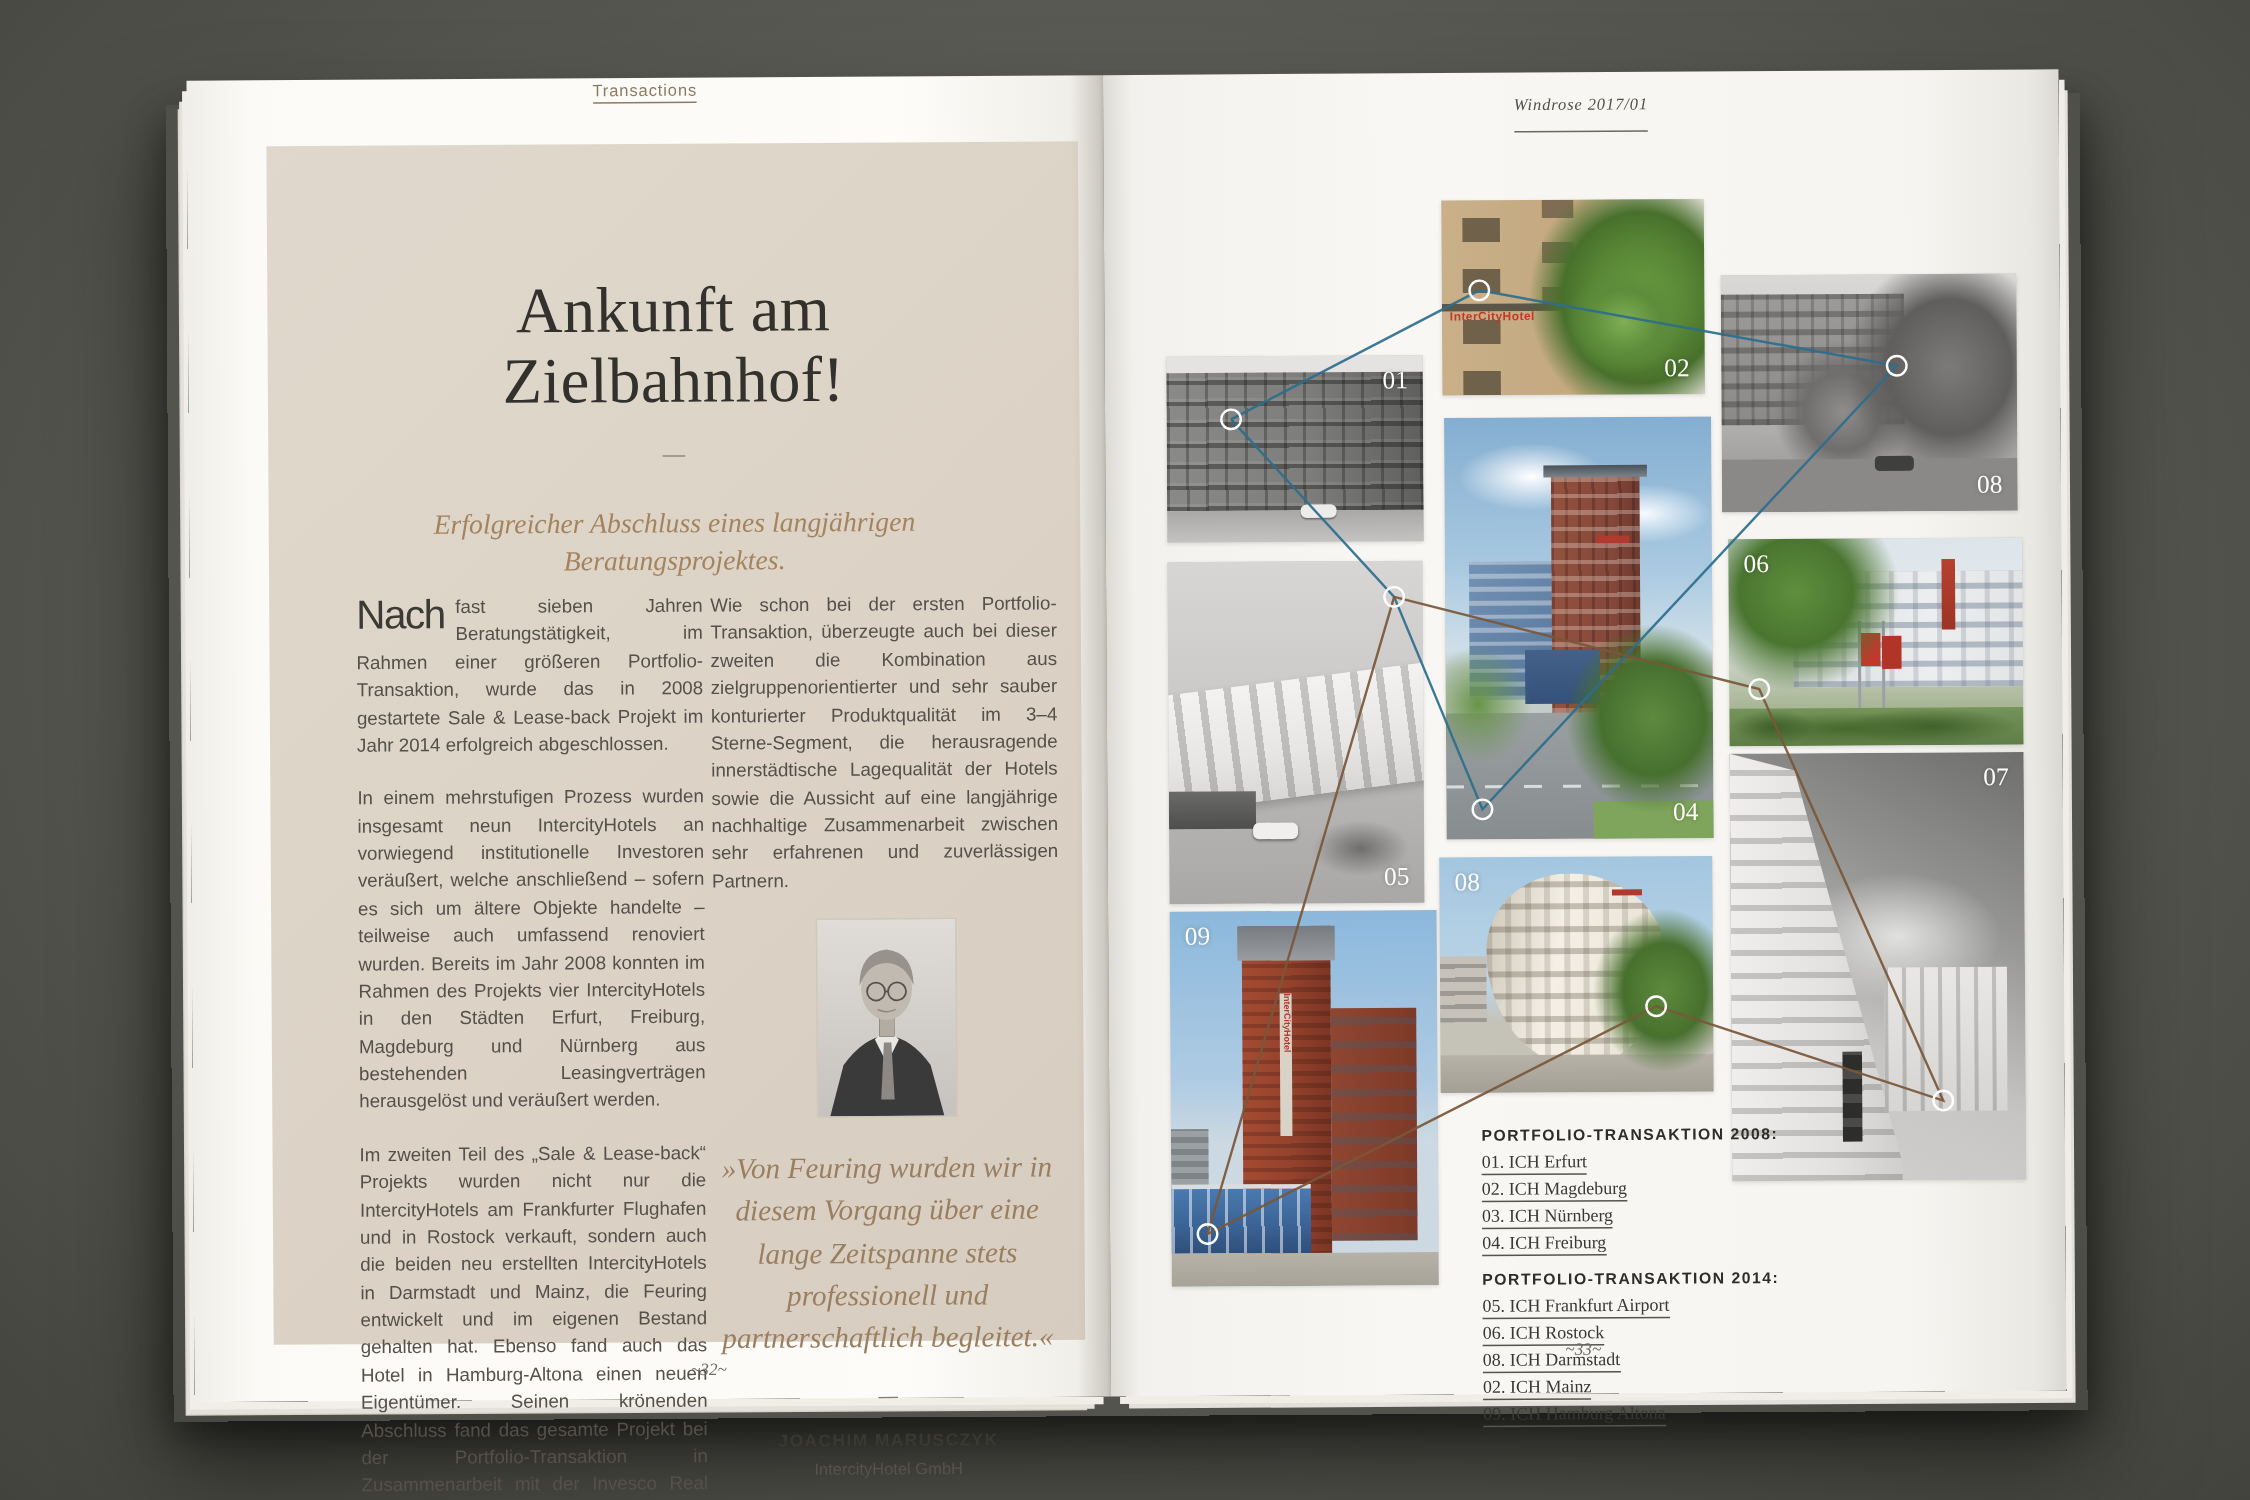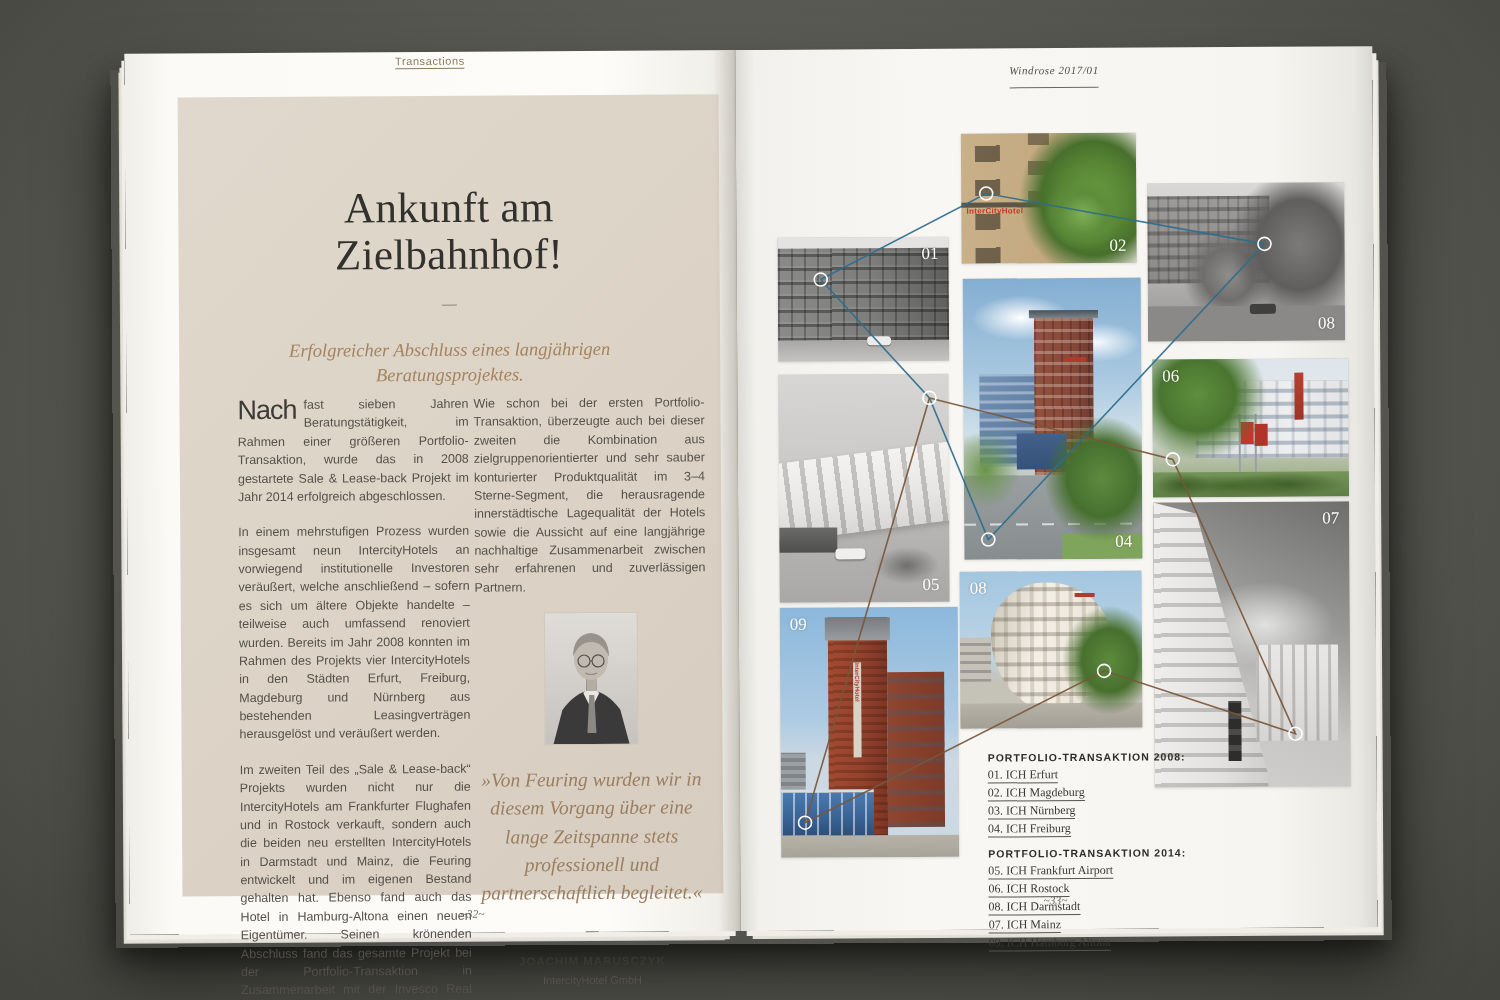--- a/index.html
+++ b/index.html
@@ -401,21 +401,21 @@
           <div class="lg-item"><span>01. ICH Erfurt</span></div>
           <div class="lg-item"><span>02. ICH Magdeburg</span></div>
           <div class="lg-item"><span>03. ICH Nürnberg</span></div>
           <div class="lg-item"><span>04. ICH Freiburg</span></div>
         </div>
         <div class="lg-title">PORTFOLIO-TRANSAKTION 2014:</div>
         <div class="lg-items">
           <div class="lg-item"><span>05. ICH Frankfurt Airport</span></div>
           <div class="lg-item"><span>06. ICH Rostock</span></div>
           <div class="lg-item"><span>08. ICH Darmstadt</span></div>
-          <div class="lg-item"><span>07. ICH Mainz</span></div>
+          <div class="lg-item"><span>02. ICH Mainz</span></div>
           <div class="lg-item"><span>09. ICH Hamburg Altona</span></div>
         </div>
       </div>
 
       <div class="folio folio-right">~33~</div>
     </div>
   </div>
 </div>
 
 </body></html>

